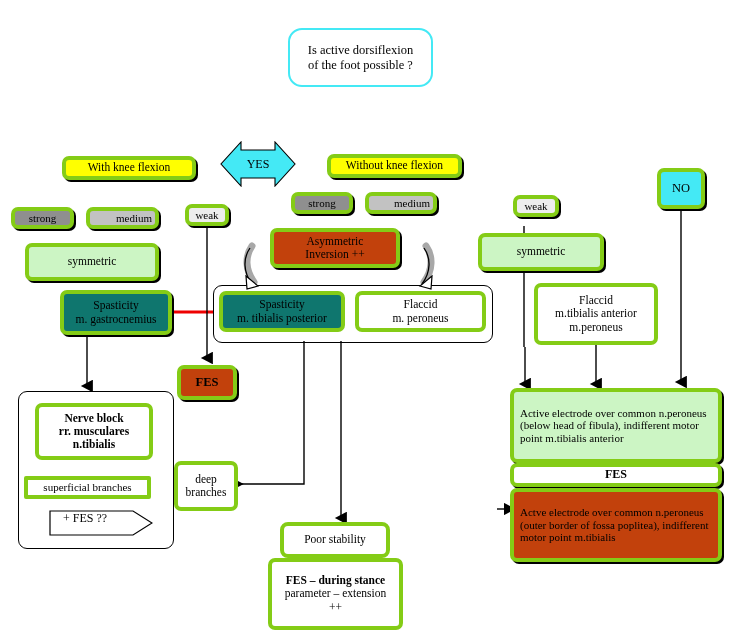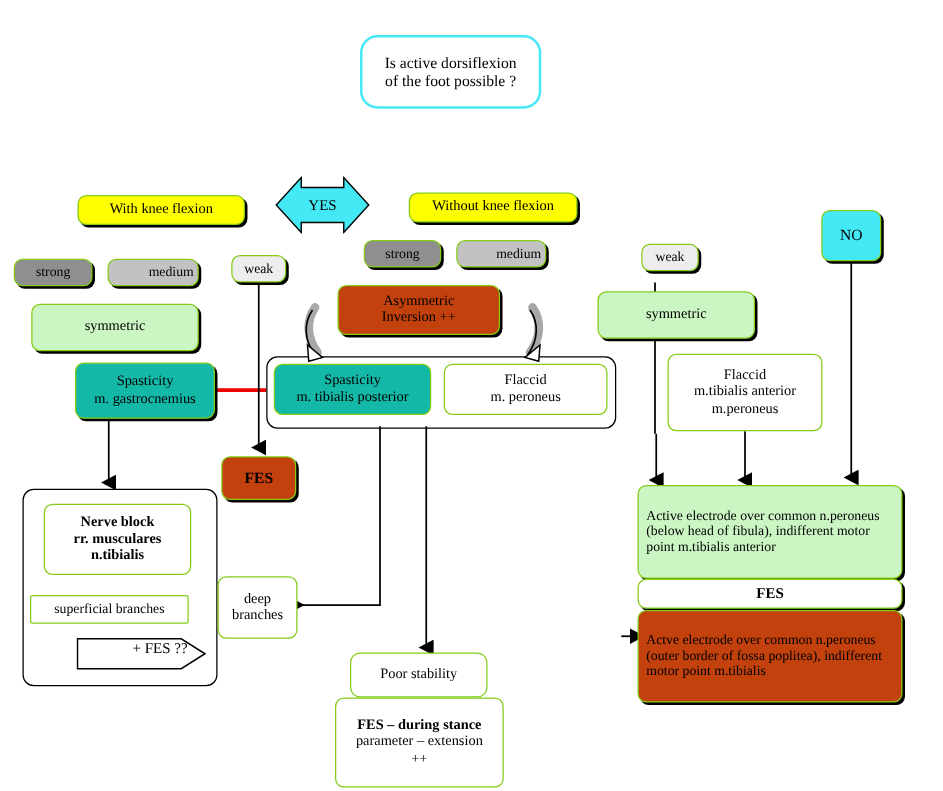--- a/index.html
+++ b/index.html
@@ -6,36 +6,36 @@
   body{
     width:754px;height:633px;position:relative;overflow:hidden;
     font-family:"Liberation Serif","DejaVu Serif",serif;
     color:#000;
   }
   .canvas{position:absolute;left:0;top:0;width:754px;height:633px;}
   svg.lines{position:absolute;left:0;top:0;width:754px;height:633px;pointer-events:none;}
 
   .node{
     position:absolute;box-sizing:border-box;
-    border:1px solid #84cc16;
+    border:4px solid #84cc16;
     display:flex;align-items:center;justify-content:center;
     text-align:center;line-height:1.15;
     background:#fff;
     z-index:3;
   }
   .node .txt{display:block;width:100%;padding:0 3px;}
 
   
   .rnd{border-radius:7px;box-shadow:2px 2px 0 #000;}
   .plain{border-radius:7px;}
   .sq{border-radius:2px;}
 
   .yellow{background:#ffff00;}
   .cyanfill{background:#44e9f5;}
-  .lcyan{background:#14b8a6;}
+  .lcyan{background:#0f766e;}
   .green{background:#ccf5c4;}
   .pink{background:#c2410c;}
   .gray-strong{background:#8f8f8f;}
   .gray-med{background:#c2c2c2;text-align:right;}
   .gray-weak{background:#ededed;}
   .white{background:#ffffff;}
 
   .b{font-weight:bold;}
   .left-txt{text-align:left;}
 
@@ -227,21 +227,21 @@
       <span>Nerve block</span><br>
       <span>rr. musculares</span><br>
       <span>n.tibialis</span>
     </span>
   </div>
 
   <div class="node sq white" style="left:24px;top:476px;width:127px;height:23px;font-size:11px;">
     <span class="txt">superficial branches</span>
   </div>
 
-  <div class="pent" style="left:61px;top:510px;width:104px;height:17px;padding-left:31px;">
+  <div class="pent" style="left:49px;top:510px;width:104px;height:17px;">
     <svg width="104" height="26" viewBox="0 0 104 26">
       <polygon points="1,1 84,1 103,13 84,25 1,25" fill="#fff" stroke="#000" stroke-width="1.2"></polygon>
     </svg>
     <span>+ FES ??</span>
   </div>
 
   <div class="node plain white" style="left:174px;top:461px;width:64px;height:50px;font-size:11.5px;">
     <span class="txt">
       <span>deep</span><br>
       <span>branches</span>

